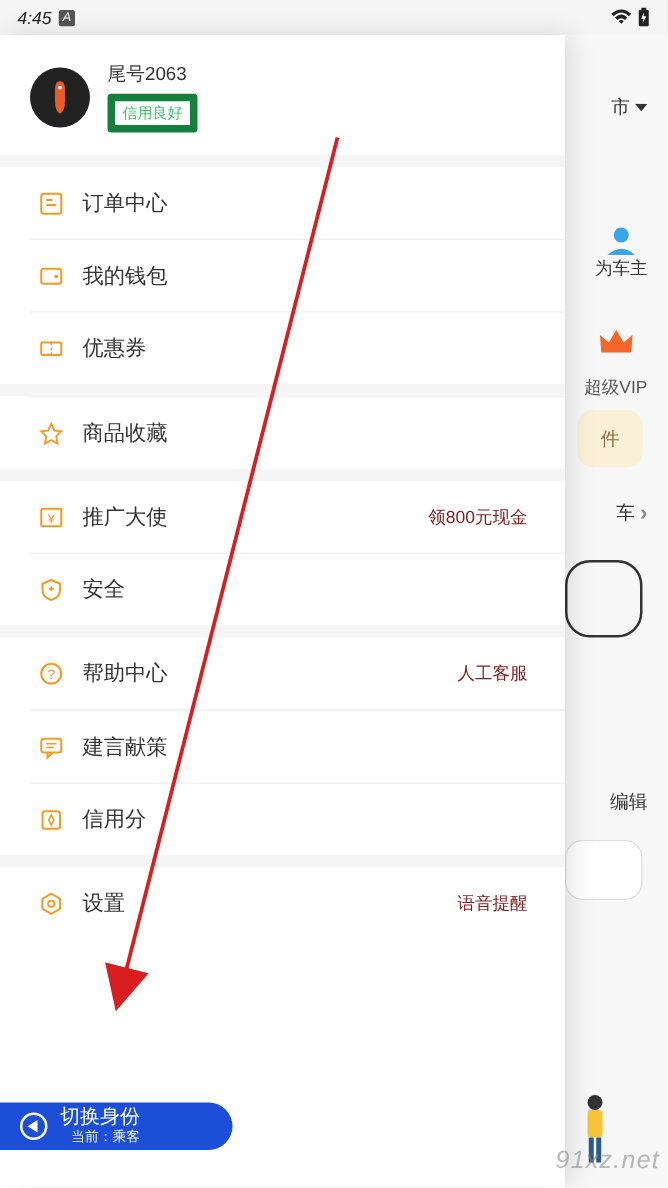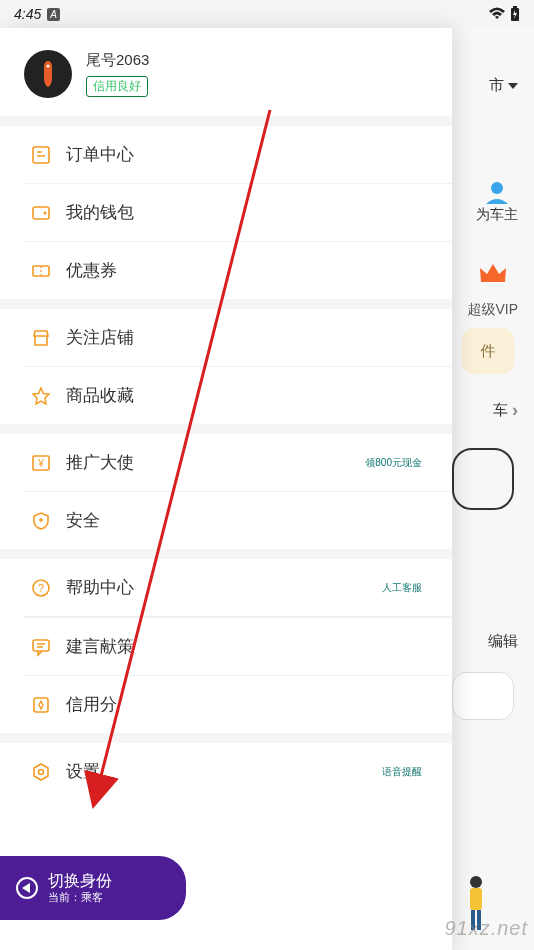--- a/index.html
+++ b/index.html
@@ -25,32 +25,32 @@
 .rbox2 { position:absolute; right:20px; top:644px; width:62px; height:48px; border: 1px solid #ddd; border-radius: 14px; background:#fff;}
 
 .drawer { position: absolute; top: 28px; left: 0; width: 452px; bottom: 0; background: #fff; box-shadow: 4px 0 20px rgba(0,0,0,0.12); display: flex; flex-direction: column; }
 .drawer-scroll { flex: 1; overflow: hidden; }
 
 .profile { display: flex; align-items: center; padding: 22px 24px 18px; gap: 14px; }
 .avatar { width: 48px; height: 48px; border-radius: 50%; background: #222; display: flex; align-items: center; justify-content: center; }
 .avatar svg { width: 22px; height: 30px; }
 .profile-info { display: flex; flex-direction: column; gap: 6px; }
 .nickname { font-size: 15px; color: #333; }
-.credit-good { display: inline-block; width: fit-content; border: 1px solid #15803d; color: #3bc46a; font-size: 12px; padding: 1px 6px; border-radius: 3px; }
+.credit-good { display: inline-block; width: fit-content; border: 6px solid #15803d; color: #3bc46a; font-size: 12px; padding: 1px 6px; border-radius: 3px; }
 
 .sep { height: 10px; background: #f5f5f5; }
 .divider { height: 1px; background: #f1f1f1; margin-left: 24px; }
 
 .menu-item { display: flex; align-items: center; padding: 17px 30px; gap: 14px; cursor: pointer; }
 .menu-item .micon { width: 22px; height: 22px; display:flex; align-items:center; justify-content:center; }
 .menu-item .micon svg { width: 20px; height: 20px; }
 .menu-label { font-size: 17px; color: #333; flex: 1; }
-.menu-hint { font-size: 10px; color: #0f766e; }
-
-.switch-btn { position: absolute; bottom: 30px; left: 0; width: 186px; height: 64px; background: #4c1d95; border-radius: 0 27px 27px 0; display: flex; align-items: center; gap: 10px; padding-left: 16px; color: #fff; cursor: pointer; }
+.menu-hint { font-size: 14px; color: #7f1d1d; }
+
+.switch-btn { position: absolute; bottom: 30px; left: 0; width: 186px; height: 38px; background: #1d4ed8; border-radius: 0 27px 27px 0; display: flex; align-items: center; gap: 10px; padding-left: 16px; color: #fff; cursor: pointer; text-align: right; }
 .switch-dot { width: 22px; height: 22px; border: 2px solid #fff; border-radius: 50%; display:flex; align-items:center; justify-content:flex-start; }
 .switch-dot::after { content:''; width:0; height:0; border-top:5px solid transparent; border-bottom:5px solid transparent; border-right:8px solid #fff; margin-left:4px;}
 .switch-text { display: flex; flex-direction: column; line-height: 1.25; }
 .switch-title { font-size: 16px; }
 .switch-sub { font-size: 11px; opacity: .95; }
 
 .arrow { position: absolute; top: 100px; left: 70px; pointer-events: none; }
 
 .watermark { position: absolute; bottom: 10px; right: 6px; color: rgba(130,130,130,.55); font-size: 20px; font-style: italic; letter-spacing: 1px; pointer-events: none; }
 .chevron { font-size: 18px; color: #888; font-weight: bold; }
@@ -157,28 +157,20 @@
           <svg viewBox="0 0 20 20">
             <rect x="2" y="5" width="16" height="10" rx="1" fill="none" stroke="#f59a22" stroke-width="1.6"></rect>
             <path d="M10 5 V15" stroke="#f59a22" stroke-width="1.2" stroke-dasharray="2 2"></path>
           </svg>
         </span>
       <span class="menu-label">优惠券</span>
     </div>
 
     <div class="sep"></div>
 
-    <div class="menu-item">
-      <span class="micon">
-          <svg viewBox="0 0 20 20">
-            <path d="M3 8 L4 3 H16 L17 8 V8 H3 Z M4 8 V17 H16 V8" fill="none" stroke="#f59a22" stroke-width="1.6"></path>
-          </svg>
-        </span>
-      <span class="menu-label">关注店铺</span>
-    </div>
     <div class="divider"></div>
     <div class="menu-item">
       <span class="micon">
           <svg viewBox="0 0 20 20">
             <path d="M10 2 L12.5 7.5 L18 8 L14 12 L15 18 L10 15 L5 18 L6 12 L2 8 L7.5 7.5 Z" fill="none" stroke="#f59a22" stroke-width="1.5"></path>
           </svg>
         </span>
       <span class="menu-label">商品收藏</span>
     </div>
 

